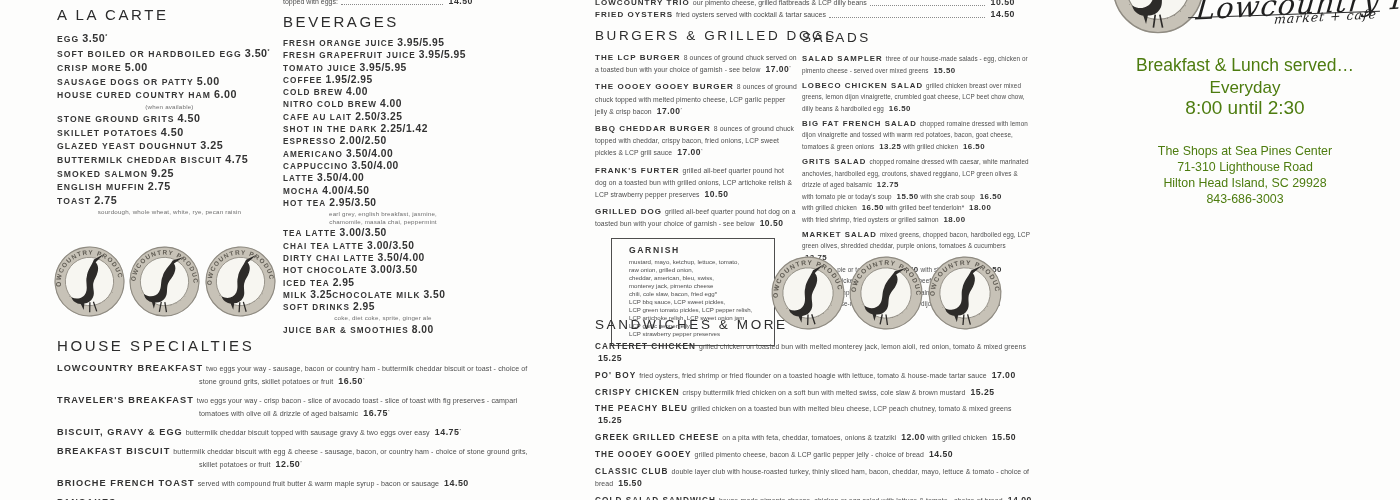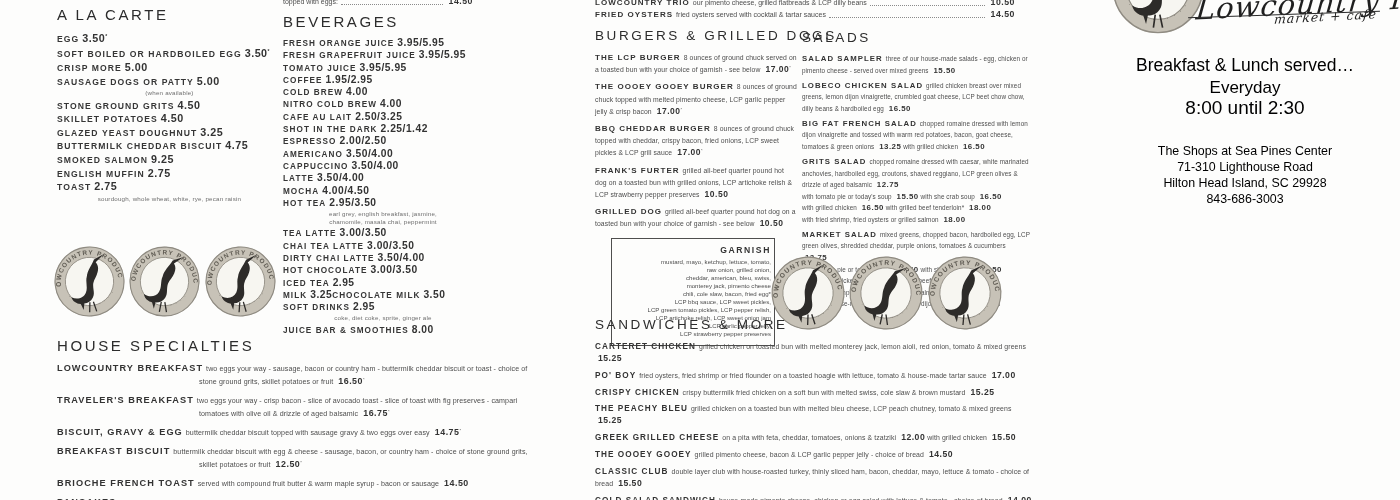--- a/index.html
+++ b/index.html
@@ -17,21 +17,21 @@
         text-align:center;white-space:pre-line;margin:1px 0 2px}
   
   .ditem{margin-bottom:4px;line-height:9.2px}
   .dname{font-size:8px;font-weight:600;letter-spacing:1.05px;color:#333;margin-right:3px}
   .dbody{font-size:6.8px;color:#4d4d4d;letter-spacing:.1px;white-space:pre-line}
   .p{font-weight:600;letter-spacing:.5px;color:#333;margin-left:3px;font-size:125%}
   sup.ast{font-size:58%;vertical-align:super}
   
   .burg .ditem{margin-bottom:5px}
   
-  .gbox{width:164px;margin:9px 0 0 16px;border:1.2px solid #4e4e4e;padding:6px 3px;text-align:right}
+  .gbox{width:164px;margin:9px 0 0 16px;border:1.2px solid #4e4e4e;padding:6px 17px;text-align:left}
   .gtitle{font-size:8.6px;font-weight:600;letter-spacing:1.6px;color:#333;margin-bottom:3px}
   .gline{font-size:6.1px;color:#4d4d4d;line-height:8.1px}
   
   .sal .ditem{margin-bottom:3.4px;line-height:8.6px}
   .sal .dname{font-size:7.8px}
   .sal .dbody{font-size:6.3px}
   
   .sand .ditem{margin-bottom:4.8px;line-height:9px}
   .sand .dname{font-size:8.2px}
   .sand .dbody{font-size:6.9px}
@@ -43,21 +43,21 @@
   .cutline{display:flex;align-items:flex-end;font-size:7px;color:#4d4d4d;line-height:11.5px;white-space:nowrap}
   .cutline .dname{font-size:8px}
   .lead{flex:1;border-bottom:1.4px dotted #8a8a8a;margin:0 3px 2.5px}
   
   .badge{display:inline-block}
   .badges-row{white-space:nowrap}
   
   .script{font-family:"DejaVu Serif",serif;font-style:italic;color:#1f1f1f;white-space:nowrap;
           transform:rotate(-3deg) skewX(-8deg);letter-spacing:1px}
   .flourish{height:0;border-top:1.3px solid #2a2a2a;transform:rotate(-2deg)}
-  .ctr{text-align:center;color:#000000}
+  .ctr{text-align:center;color:#4d7c0f}
   
   .page2{width:437px;height:472px;position:absolute}
   .mini-page{transform:scale(0.62);transform-origin:0 0}
 </style>
 </head>
 <body>
 
 <svg width="0" height="0" style="position:absolute" aria-hidden="true">
   <defs>
     <path id="arcTop" d="M 9,53 A 41,41 0 0 1 91,53"></path>
@@ -116,20 +116,21 @@
       </div>
         <div>
         <div class="line"><span>CRISP MORE</span><span class="pr"><span class="p">5.00</span></span></div>
 
       </div>
         <div>
         <div class="line"><span>SAUSAGE DOGS OR PATTY</span><span class="pr"><span class="p">5.00</span></span></div>
 
       </div>
         <div>
+        <div class="line"><span>HOUSE CURED COUNTRY HAM</span><span class="pr"><span class="p">6.00</span></span></div>
         <div class="note">(when available)</div>
       </div>
         <div>
         <div class="line"><span>STONE GROUND GRITS</span><span class="pr"><span class="p">4.50</span></span></div>
 
       </div>
         <div>
         <div class="line"><span>SKILLET POTATOES</span><span class="pr"><span class="p">4.50</span></span></div>
 
       </div>

